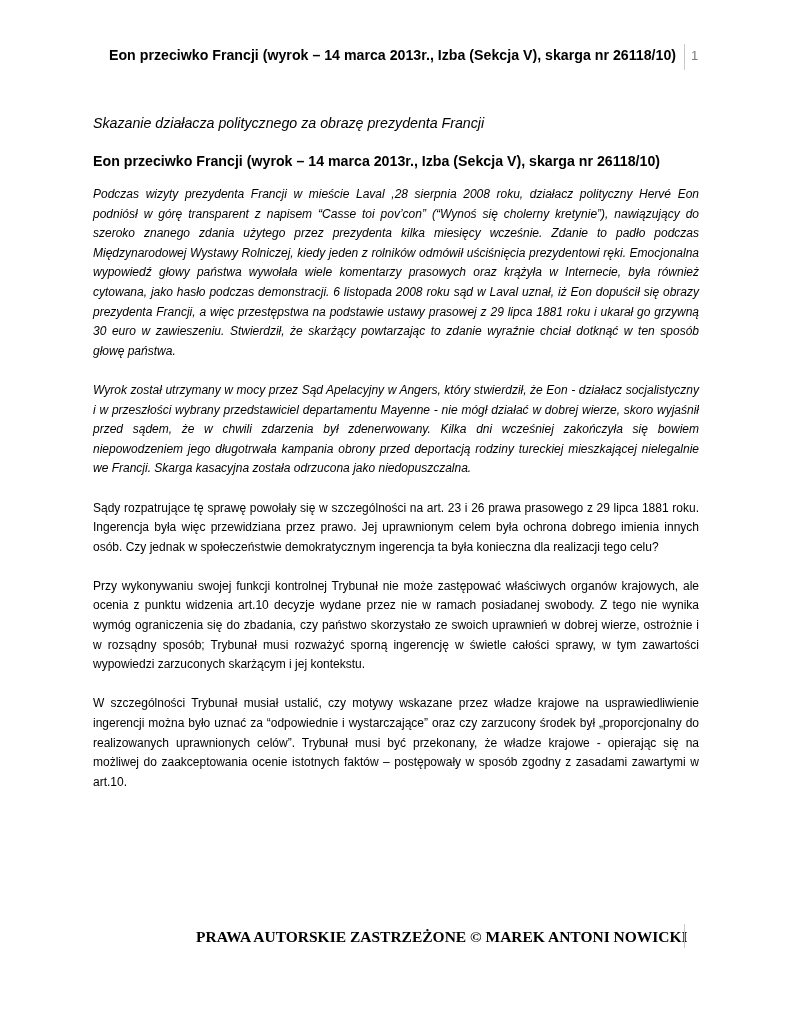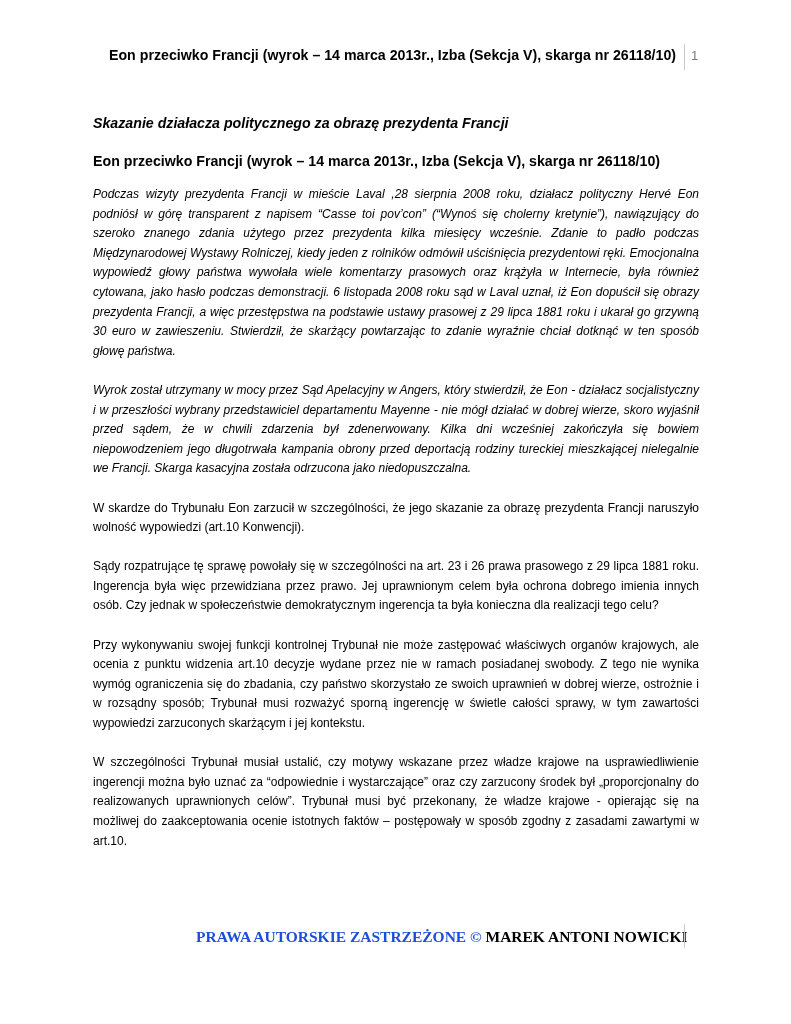--- a/index.html
+++ b/index.html
@@ -48,21 +48,21 @@
       line-height: 22px;
     }
     .content {
       position: absolute;
       left: 93px;
       top: 113px;
       width: 606px;
     }
     .doc-subtitle {
       font-size: 14.2px;
-      font-weight: bold;
+      font-weight: normal;
       font-style: italic;
       line-height: 20px;
       margin: 0 0 18px 0;
       white-space: nowrap;
     }
     .doc-title {
       font-size: 14.2px;
       font-weight: bold;
       line-height: 20px;
       margin: 0 0 14px 0;
@@ -88,21 +88,21 @@
       position: absolute;
       left: 196px;
       top: 2px;
       font-family: "Liberation Serif", serif;
       font-size: 15.5px;
       font-weight: bold;
       white-space: nowrap;
       line-height: 22px;
     }
     .footer-text .rights {
-      color: #1d4ed8;
+      color: #000000;
     }
     .footer-text .author {
       color: #000000;
     }
     .footer-sep {
       position: absolute;
       left: 684px;
       top: 0;
       width: 1px;
       height: 24px;
@@ -117,21 +117,20 @@
   <div class="header-sep"></div>
   <div class="page-number">1</div>
 </div>
 
 <div class="content">
   <div class="doc-subtitle">Skazanie działacza politycznego za obrazę prezydenta Francji</div>
   <div class="doc-title">Eon przeciwko Francji (wyrok – 14 marca 2013r., Izba (Sekcja V), skarga nr 26118/10)</div>
 
   <p class="para italic">Podczas wizyty prezydenta Francji w mieście Laval ,28 sierpnia 2008 roku, działacz polityczny Hervé Eon podniósł w górę transparent z napisem “Casse toi pov’con” (“Wynoś się cholerny kretynie”), nawiązujący do szeroko znanego zdania użytego przez prezydenta kilka miesięcy wcześnie. Zdanie to padło podczas Międzynarodowej Wystawy Rolniczej, kiedy jeden z rolników odmówił uściśnięcia prezydentowi ręki. Emocjonalna wypowiedź głowy państwa wywołała wiele komentarzy prasowych oraz krążyła w Internecie, była również cytowana, jako hasło podczas demonstracji. 6 listopada 2008 roku sąd w Laval uznał, iż Eon dopuścił się obrazy prezydenta Francji, a więc przestępstwa na podstawie ustawy prasowej z 29 lipca 1881 roku i ukarał go grzywną 30 euro w zawieszeniu. Stwierdził, że skarżący powtarzając to zdanie  wyraźnie chciał dotknąć w ten sposób głowę państwa.</p>
   <p class="para italic">Wyrok został utrzymany w mocy przez Sąd Apelacyjny w Angers, który stwierdził, że Eon - działacz socjalistyczny i w przeszłości wybrany przedstawiciel departamentu Mayenne - nie mógł działać w dobrej wierze, skoro wyjaśnił przed sądem, że w chwili zdarzenia był zdenerwowany. Kilka dni wcześniej zakończyła się bowiem niepowodzeniem jego długotrwała kampania obrony przed deportacją rodziny tureckiej mieszkającej nielegalnie we Francji. Skarga kasacyjna została odrzucona jako niedopuszczalna.</p>
-  <p class="para">W skardze do Trybunału Eon zarzucił w szczególności, że jego skazanie za obrazę prezydenta Francji naruszyło wolność wypowiedzi (art.10 Konwencji).</p>
   <p class="para">Sądy rozpatrujące tę sprawę powołały się w szczególności na art. 23 i 26 prawa prasowego z 29 lipca 1881 roku. Ingerencja była więc przewidziana przez prawo. Jej uprawnionym celem była ochrona dobrego imienia innych osób. Czy jednak w społeczeństwie demokratycznym ingerencja ta była konieczna  dla realizacji tego celu?</p>
   <p class="para">Przy wykonywaniu swojej funkcji kontrolnej Trybunał nie może zastępować właściwych organów krajowych, ale ocenia z punktu widzenia art.10 decyzje wydane przez nie w ramach posiadanej swobody. Z tego nie wynika wymóg ograniczenia się do zbadania, czy państwo skorzystało ze swoich uprawnień w dobrej wierze, ostrożnie i w rozsądny sposób; Trybunał musi rozważyć sporną ingerencję w świetle całości sprawy, w tym zawartości wypowiedzi zarzuconych skarżącym i jej kontekstu.</p>
   <p class="para">W szczególności Trybunał musiał ustalić, czy motywy wskazane przez władze krajowe na usprawiedliwienie ingerencji można było uznać za “odpowiednie i wystarczające” oraz czy zarzucony środek był „proporcjonalny do realizowanych uprawnionych celów”. Trybunał musi być przekonany, że władze krajowe - opierając się na możliwej do zaakceptowania ocenie istotnych faktów – postępowały w sposób zgodny z zasadami zawartymi w art.10.</p>
 </div>
 
 <div class="page-footer">
   <div class="footer-text">
     <span class="rights">PRAWA AUTORSKIE ZASTRZEŻONE ©</span>
     <span class="author">MAREK ANTONI NOWICKI</span>
   </div>

